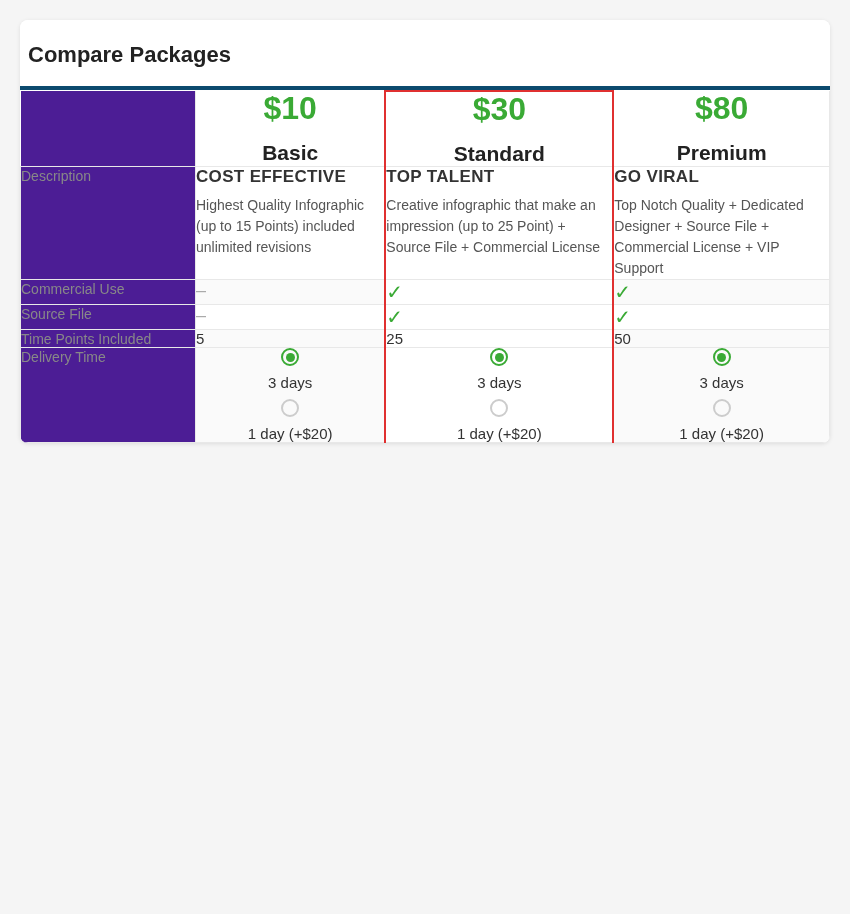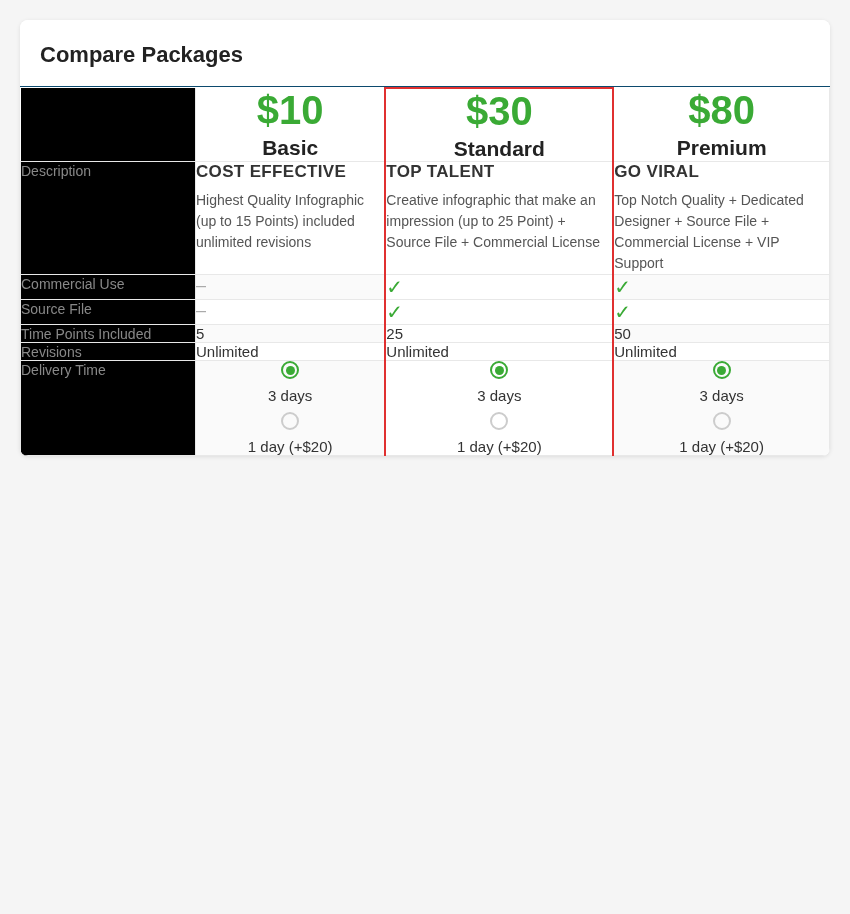--- a/index.html
+++ b/index.html
@@ -15,49 +15,49 @@
     .compare-container {
       background: #fff;
       border-radius: 8px;
       overflow: hidden;
       width: 820px;
       box-shadow: 0 1px 4px rgba(0,0,0,0.1);
     }
     .compare-title {
       font-size: 22px;
       font-weight: 700;
-      padding: 22px 20px 18px 20px;
+      padding: 22px 20px 18px 8px;
       color: #222;
-      border-bottom: 1px solid #0c4a6e;
+      border-bottom: 4px solid #0c4a6e;
       background: #fff;
     }
     .compare-table {
       width: 100%;
       border-collapse: collapse;
     }
     .compare-table th, .compare-table td {
       border: 1px solid #e8e8e8;
       padding: 0;
       vertical-align: top;
     }
     .compare-table th:first-child, .compare-table td:first-child {
       width: 175px;
-      background: #000000;
+      background: #4c1d95;
     }
     
     .pkg-header {
       padding: 22px 18px 18px 18px;
       vertical-align: top;
     }
     .pkg-price {
-      font-size: 40px;
+      font-size: 32px;
       font-weight: 700;
       color: #3aaa35;
       line-height: 1.1;
-      margin-bottom: 4px;
+      margin-bottom: 15px;
     }
     .pkg-name {
       font-size: 21px;
       font-weight: 600;
       color: #222;
       text-align: center;
     }
     .row-label-cell {
       padding: 16px 14px;
       font-size: 15px;
@@ -266,34 +266,20 @@
           <span>5</span>
         </td>
         <td class="row-value-cell standard-col">
           <span>25</span>
         </td>
         <td class="row-value-cell">
           <span>50</span>
         </td>
       </tr>
 
-      <tr>
-        <td class="row-label-cell">
-          <span class="label-cell-text">Revisions</span>
-        </td>
-        <td class="row-value-cell">
-          <span>Unlimited</span>
-        </td>
-        <td class="row-value-cell standard-col">
-          <span>Unlimited</span>
-        </td>
-        <td class="row-value-cell">
-          <span>Unlimited</span>
-        </td>
-      </tr>
 
       <tr class="row-alt">
         <td class="row-label-cell">
           <span class="label-cell-text">Delivery Time</span>
         </td>
         <td class="row-value-cell">
           <div class="radio-group">
             <label class="radio-item">
               <div class="radio-circle selected"></div>
               <span>3 days</span>

